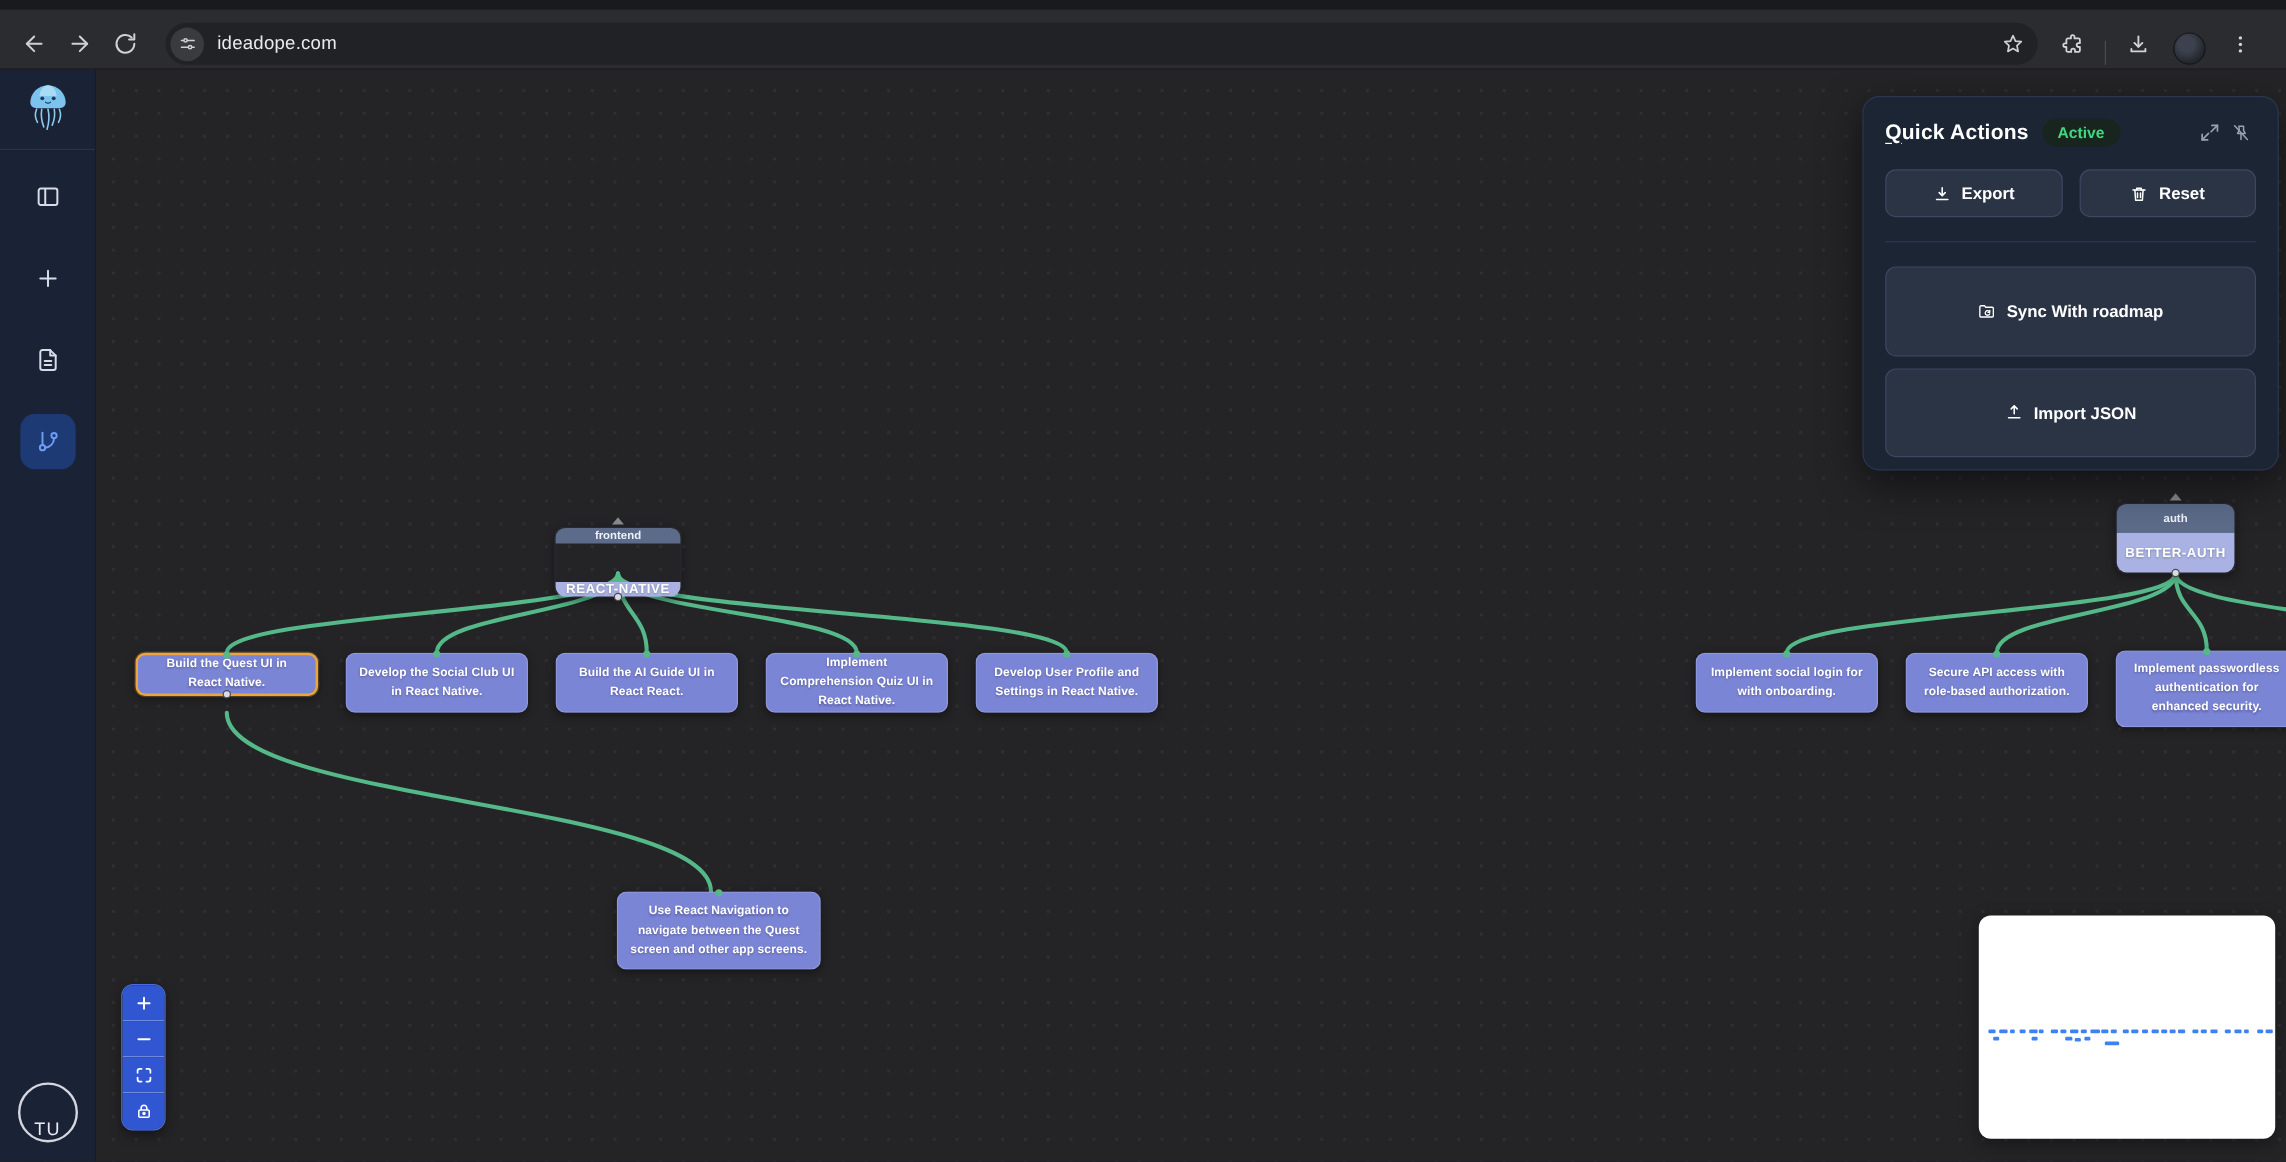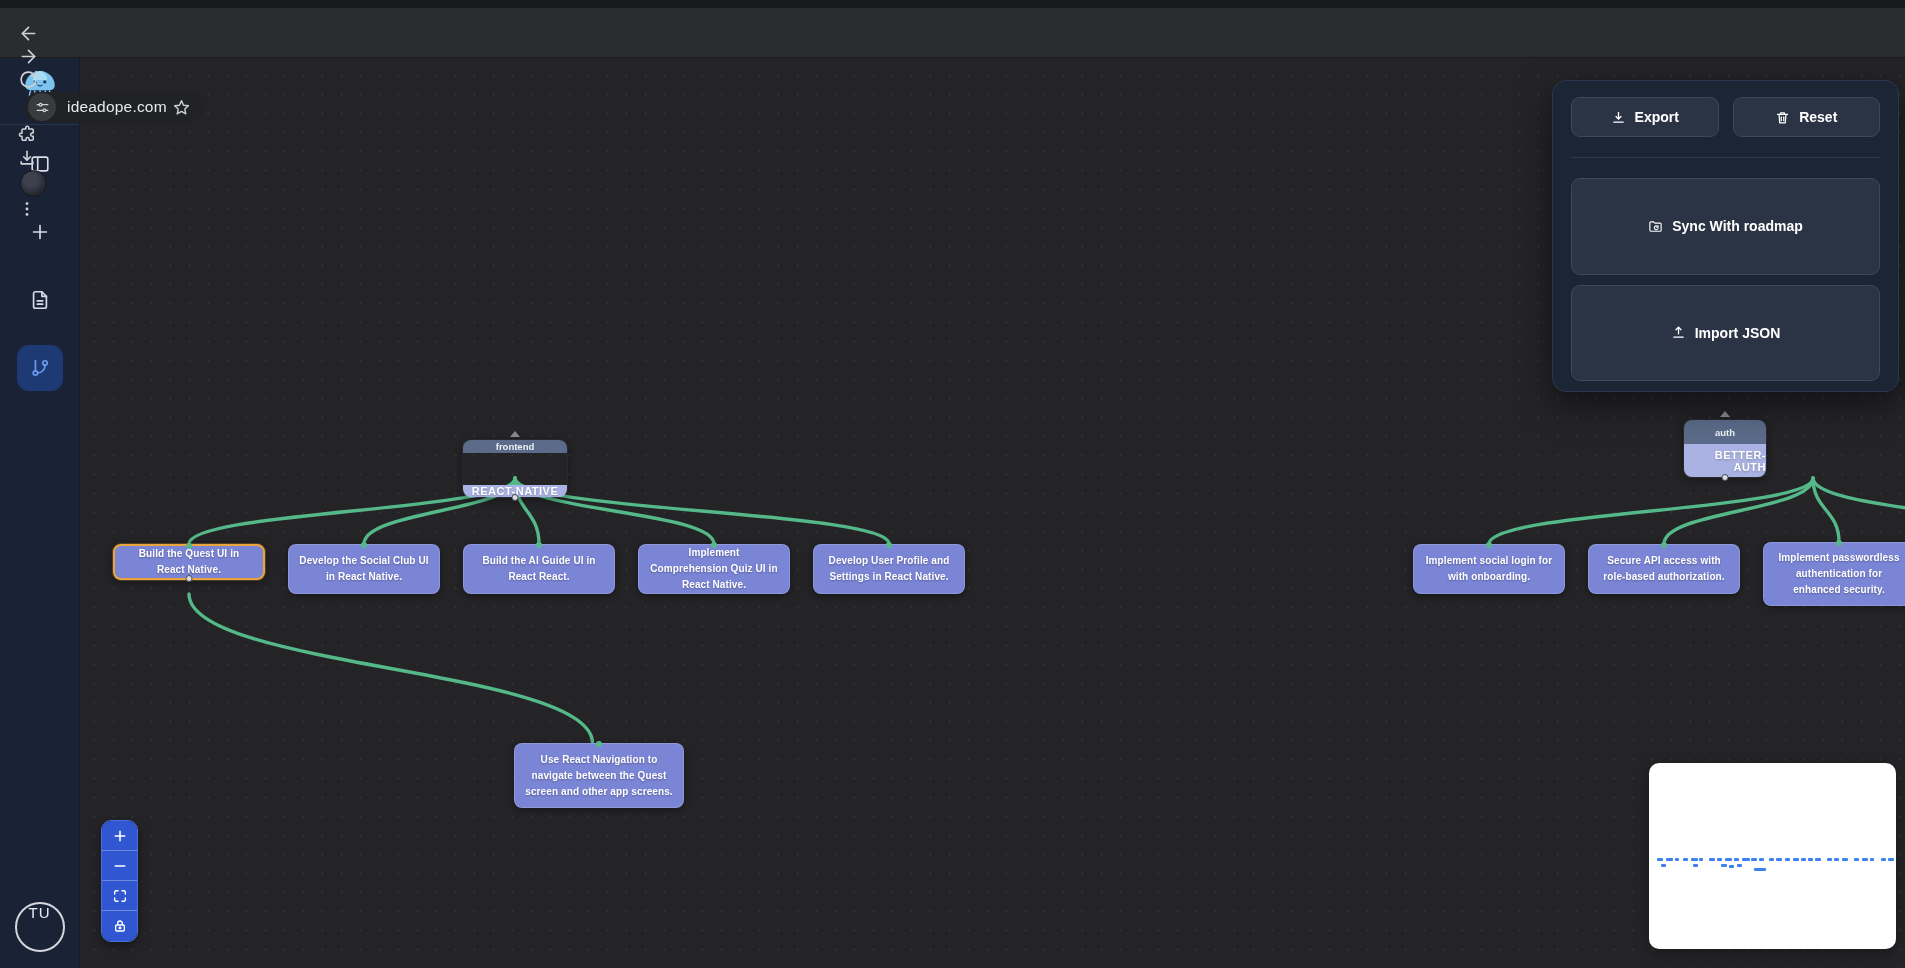--- a/index.html
+++ b/index.html
@@ -4,21 +4,21 @@
 <style>
   * { margin:0; padding:0; box-sizing:border-box; }
   html,body { width:1905px; height:968px; overflow:hidden; background:#242427;
     font-family:"Liberation Sans", sans-serif; }
   body { position:relative; }
 
   
   .chrome { position:absolute; left:0; top:0; width:1905px; height:58px; z-index:10;
     background:#2b2c2f; border-bottom:1px solid #1b1b1d; }
   .window-strip { height:8px; background:#191a1c; }
-  .toolbar { height:50px; display:flex; align-items:flex-start; padding:15px 10px; gap:2px;flex-direction:column; }
+  .toolbar { height:50px; display:flex; align-items:flex-end; padding:4px 10px; gap:2px; }
   .nav-btn { width:36px; height:36px; border:none; background:transparent; color:#cfd1d4;
     display:flex; align-items:center; justify-content:center; border-radius:50%; cursor:pointer; }
   .nav-btn svg { width:21px; height:21px; }
   .omnibox { flex:1; height:35px; margin:0 10px 0 14px; background:#212225; border-radius:18px;
     display:flex; align-items:center; padding:0 6px 0 4px; max-width:1560px; }
   .site-info { width:28px; height:28px; border-radius:50%; background:#3a3b3f; color:#cfd1d4;
     display:flex; align-items:center; justify-content:center; flex:none; }
   .site-info svg { width:15px; height:15px; }
   .url-text { color:#e8eaed; font-size:15.5px; margin-left:11px; letter-spacing:.2px; }
   .omni-spacer { flex:1; }
@@ -40,21 +40,21 @@
   .logo-wrap { height:66px; display:flex; align-items:center; justify-content:center; width:100%; cursor:pointer; }
   .logo-wrap svg { width:38px; height:46px; }
   .sidebar-divider { width:100%; height:1px; background:#2a3449; }
   .side-col { display:flex; flex-direction:column; gap:22px; margin-top:16px; align-items:center; }
   .side-btn { width:46px; height:46px; border:none; border-radius:12px; background:transparent;
     color:#d7dce6; display:flex; align-items:center; justify-content:center; cursor:pointer; }
   .side-btn svg { width:22px; height:22px; }
   .side-btn.active { background:#1d3a74; color:#6f9bf5; }
   .side-spacer { flex:1; }
   .user-avatar { width:50px; height:50px; border-radius:50%; border:2.5px solid #d5d6de;
-    color:#e9eaf2; font-size:15px; letter-spacing:1px; display:flex; align-items:flex-start;
+    color:#e9eaf2; font-size:15px; letter-spacing:1px; display:flex; align-items:flex-end;
     justify-content:center; margin-bottom:16px; cursor:pointer; }
 
   
   .canvas { position:absolute; inset:0; z-index:1; background-color:#242427;
     background-image:radial-gradient(rgba(255,255,255,.05) 1.2px, transparent 1.3px);
     background-size:19px 19px; background-position:9px 9px; }
   #edges { position:absolute; inset:0; width:1905px; height:968px; pointer-events:none; }
   #edges path { stroke:var(--accent); stroke-width:3.4; fill:none; stroke-linecap:round; }
   .node { position:absolute; border-radius:8px; color:#fff; cursor:grab;
     box-shadow:0 2px 7px rgba(0,0,0,.38); }
@@ -137,21 +137,21 @@
       <path d="M 1813 478 C 1813 511, 2040 511, 2040 544"></path>
       <path d="M 189 594 C 189 668.5, 592.5 668.5, 592.5 743"></path>
     </svg>
   <div id="nodes">
       <div class="node parent" style="left: 462px; top: 439px; width: 106px; height: 59px; gap: 32px;">
         <div class="p-header">frontend</div>
         <div class="p-body">REACT-NATIVE</div>
         <div class="caret"></div>
         <div class="handle handle-bottom"></div>
       </div>
-      <div class="node parent" style="left: 1683px; top: 419px; width: 84px; height: 59px; text-align: right;">
+      <div class="node parent" style="left: 1763px; top: 419px; width: 100px; height: 59px;">
         <div class="p-header">auth</div>
         <div class="p-body">BETTER-AUTH</div>
         <div class="caret"></div>
         <div class="handle handle-bottom"></div>
       </div>
       <div class="node task selected" style="left: 113px; top: 544px; width: 152px; height: 36px;">
         <span>Build the Quest UI in React Native.</span>
         <div class="handle handle-top"></div>
         <div class="handle handle-bottom"></div>
       </div>
@@ -298,20 +298,40 @@
         </svg>
     </button>
   </div>
   <div class="side-spacer"></div>
   <div class="user-avatar">
     <span>TU</span>
   </div>
 </div>
 
 <div class="qa-panel">
+  <div class="qa-header">
+    <span class="qa-title"><span class="u">Q</span><span>uick Actions</span></span>
+    <span class="qa-badge">Active</span>
+    <div class="qa-hspace"></div>
+    <button class="qa-icon-btn">
+      <svg viewBox="0 0 24 24" fill="none" stroke="currentColor" stroke-width="2" stroke-linecap="round" stroke-linejoin="round">
+          <path d="M14.5 3.5H21v6.5"></path>
+          <path d="M21 3.5L13.5 11"></path>
+          <path d="M9.5 20.5H3V14"></path>
+          <path d="M3 20.5L10.5 13"></path>
+        </svg>
+    </button>
+    <button class="qa-icon-btn">
+      <svg viewBox="0 0 24 24" fill="none" stroke="currentColor" stroke-width="1.8" stroke-linecap="round" stroke-linejoin="round">
+          <path d="M9.5 4.5h5.5v5l2 3.5H8l2-3.5z"></path>
+          <path d="M12 13v7"></path>
+          <path d="M4.5 4l15 16"></path>
+        </svg>
+    </button>
+  </div>
   <div class="qa-row">
     <button class="qa-btn">
       <svg viewBox="0 0 24 24" fill="none" stroke="currentColor" stroke-width="2.1" stroke-linecap="round" stroke-linejoin="round">
           <path d="M12 4v10"></path>
           <path d="M8 10.5l4 4 4-4"></path>
           <path d="M4.5 19.5h15"></path>
         </svg>
       <span>Export</span>
     </button>
     <button class="qa-btn">

